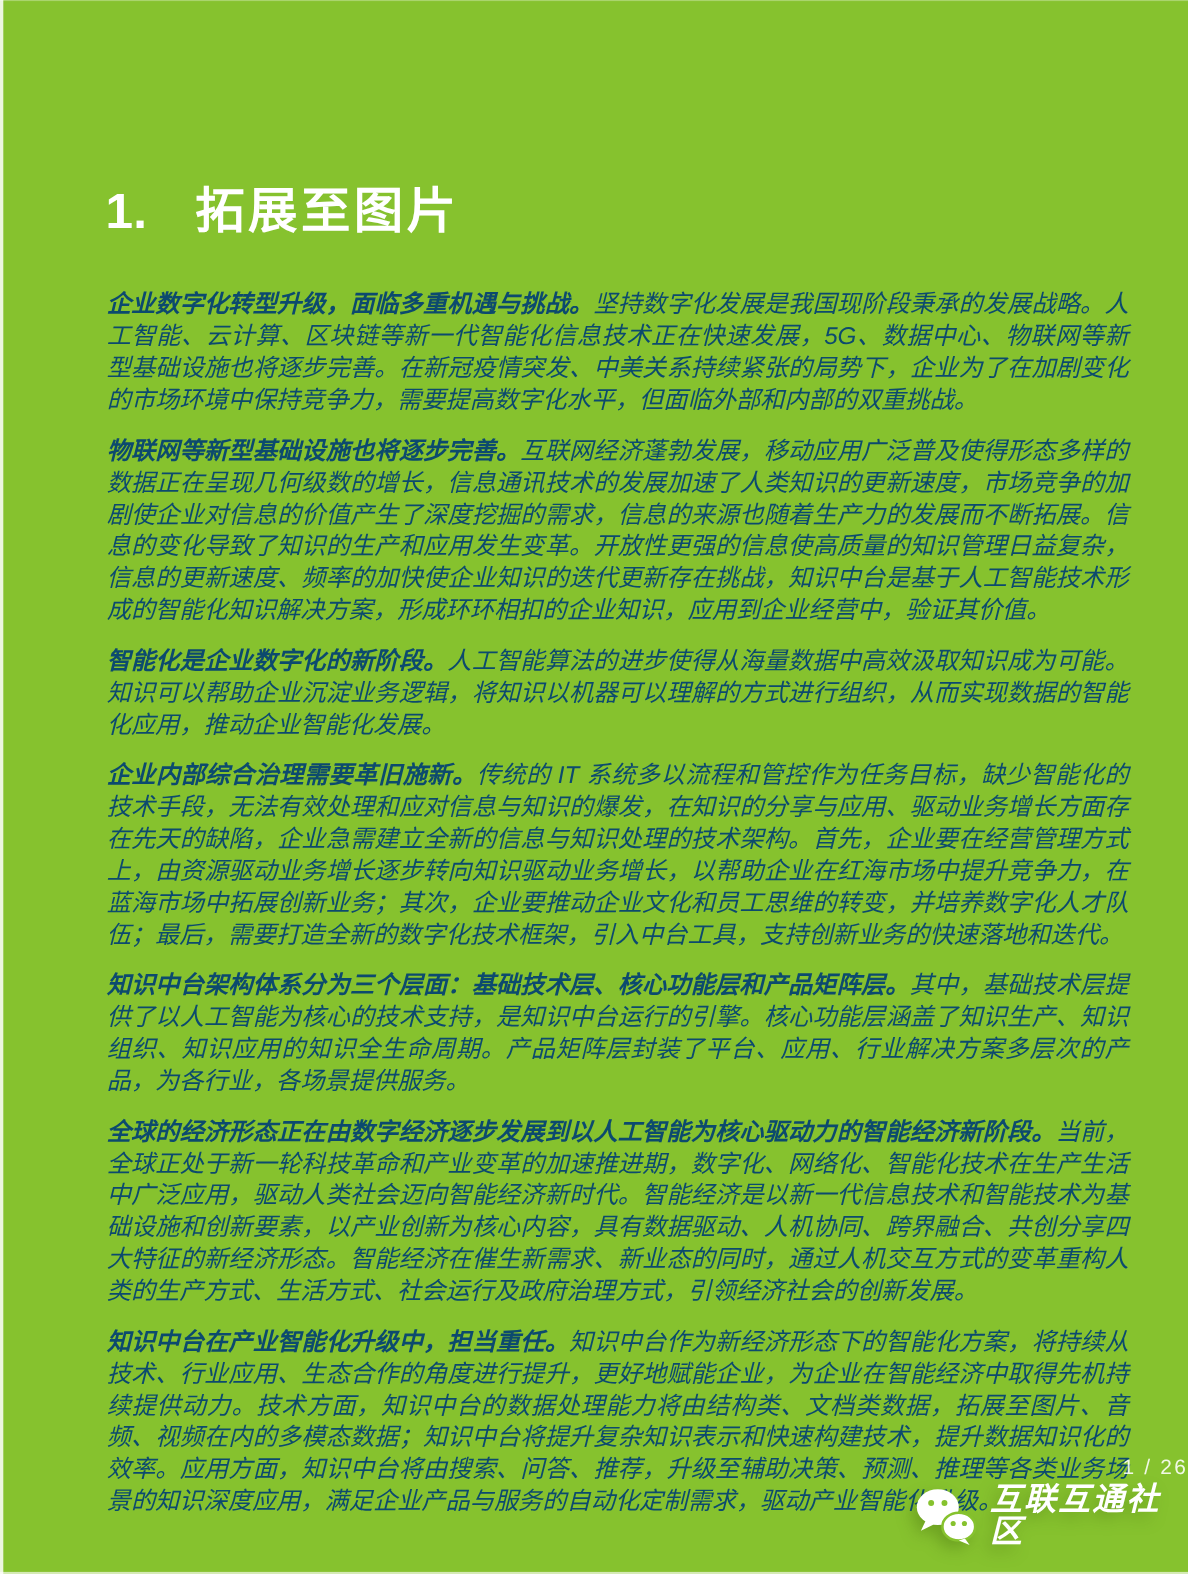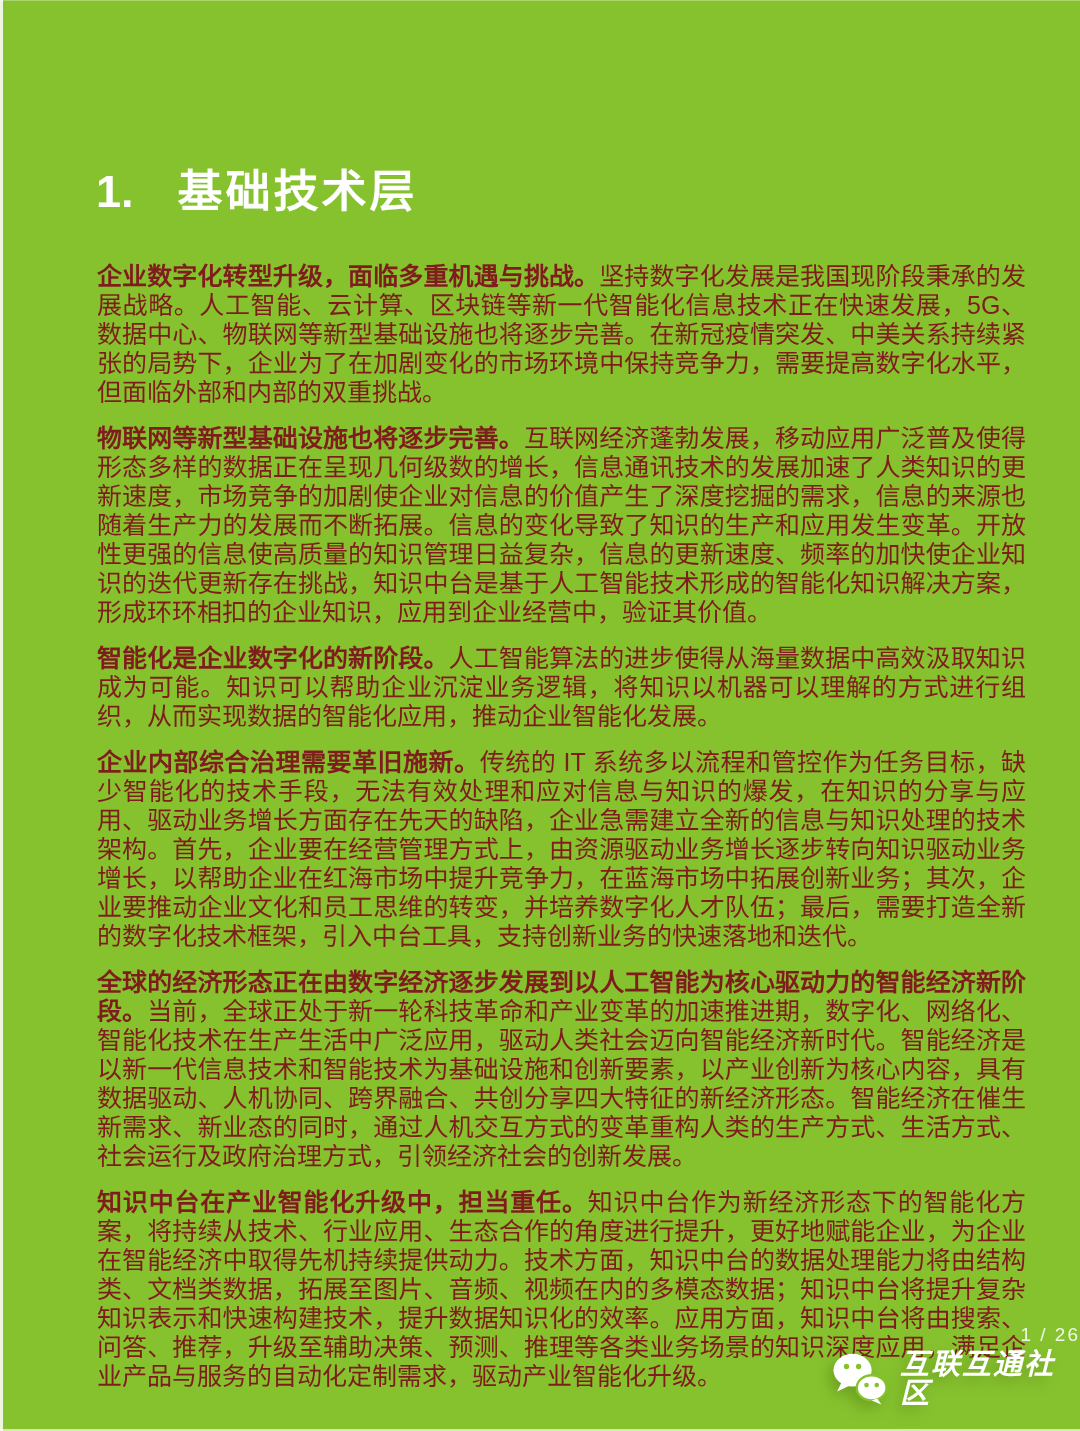--- a/index.html
+++ b/index.html
@@ -18,25 +18,26 @@
   h1.title {
     position: absolute; left: 96px; top: 164px; margin: 0;
     color: #FFFFFF; font-weight: 700; font-size: 45px;
     letter-spacing: 3px; line-height: 1.25;
   }
   h1.title .num { display: inline-block; margin-right: 44px; letter-spacing: 0; }
 
   .content { position: absolute; left: 97px; top: 262px; width: 929px; }
   p.para {
     margin: 0 0 17px 0;
-    color: #7f1d1d;
-    font-size: 25px;
+    color: #0c4a6e;
+    font-size: 22px;
     line-height: 29px;
     text-align: justify;
     text-justify: inter-ideograph;
+    font-style: italic;
   }
   p.para strong { font-weight: 700; }
 
   .page-num {
     position: absolute; top: 1324px; left: 0; width: 100%;
     text-align: right;
     color: rgba(255,255,255,.88);
     font-size: 19px; letter-spacing: 2px;
   }
 
@@ -51,27 +52,28 @@
     letter-spacing: 2px; line-height: 1; font-style: italic;
   }
 </style>
 </head>
 <body>
 
 <div class="edge-top"></div>
 <div class="edge-left"></div>
 <div class="edge-bottom"></div>
 
-<h1 class="title"><span class="num">1.</span><span class="txt">基础技术层</span></h1>
+<h1 class="title"><span class="num">1.</span><span class="txt">拓展至图片</span></h1>
 
 <div class="content">
   <p class="para"><strong>企业数字化转型升级，面临多重机遇与挑战。</strong><span>坚持数字化发展是我国现阶段秉承的发展战略。人工智能、云计算、区块链等新一代智能化信息技术正在快速发展，5G、数据中心、物联网等新型基础设施也将逐步完善。在新冠疫情突发、中美关系持续紧张的局势下，企业为了在加剧变化的市场环境中保持竞争力，需要提高数字化水平，但面临外部和内部的双重挑战。</span></p>
   <p class="para"><strong>物联网等新型基础设施也将逐步完善。</strong><span>互联网经济蓬勃发展，移动应用广泛普及使得形态多样的数据正在呈现几何级数的增长，信息通讯技术的发展加速了人类知识的更新速度，市场竞争的加剧使企业对信息的价值产生了深度挖掘的需求，信息的来源也随着生产力的发展而不断拓展。信息的变化导致了知识的生产和应用发生变革。开放性更强的信息使高质量的知识管理日益复杂，信息的更新速度、频率的加快使企业知识的迭代更新存在挑战，知识中台是基于人工智能技术形成的智能化知识解决方案，形成环环相扣的企业知识，应用到企业经营中，验证其价值。</span></p>
   <p class="para"><strong>智能化是企业数字化的新阶段。</strong><span>人工智能算法的进步使得从海量数据中高效汲取知识成为可能。知识可以帮助企业沉淀业务逻辑，将知识以机器可以理解的方式进行组织，从而实现数据的智能化应用，推动企业智能化发展。</span></p>
   <p class="para"><strong>企业内部综合治理需要革旧施新。</strong><span>传统的 IT 系统多以流程和管控作为任务目标，缺少智能化的技术手段，无法有效处理和应对信息与知识的爆发，在知识的分享与应用、驱动业务增长方面存在先天的缺陷，企业急需建立全新的信息与知识处理的技术架构。首先，企业要在经营管理方式上，由资源驱动业务增长逐步转向知识驱动业务增长，以帮助企业在红海市场中提升竞争力，在蓝海市场中拓展创新业务；其次，企业要推动企业文化和员工思维的转变，并培养数字化人才队伍；最后，需要打造全新的数字化技术框架，引入中台工具，支持创新业务的快速落地和迭代。</span></p>
+  <p class="para"><strong>知识中台架构体系分为三个层面：基础技术层、核心功能层和产品矩阵层。</strong><span>其中，基础技术层提供了以人工智能为核心的技术支持，是知识中台运行的引擎。核心功能层涵盖了知识生产、知识组织、知识应用的知识全生命周期。产品矩阵层封装了平台、应用、行业解决方案多层次的产品，为各行业，各场景提供服务。</span></p>
   <p class="para"><strong>全球的经济形态正在由数字经济逐步发展到以人工智能为核心驱动力的智能经济新阶段。</strong><span>当前，全球正处于新一轮科技革命和产业变革的加速推进期，数字化、网络化、智能化技术在生产生活中广泛应用，驱动人类社会迈向智能经济新时代。智能经济是以新一代信息技术和智能技术为基础设施和创新要素，以产业创新为核心内容，具有数据驱动、人机协同、跨界融合、共创分享四大特征的新经济形态。智能经济在催生新需求、新业态的同时，通过人机交互方式的变革重构人类的生产方式、生活方式、社会运行及政府治理方式，引领经济社会的创新发展。</span></p>
   <p class="para"><strong>知识中台在产业智能化升级中，担当重任。</strong><span>知识中台作为新经济形态下的智能化方案，将持续从技术、行业应用、生态合作的角度进行提升，更好地赋能企业，为企业在智能经济中取得先机持续提供动力。技术方面，知识中台的数据处理能力将由结构类、文档类数据，拓展至图片、音频、视频在内的多模态数据；知识中台将提升复杂知识表示和快速构建技术，提升数据知识化的效率。应用方面，知识中台将由搜索、问答、推荐，升级至辅助决策、预测、推理等各类业务场景的知识深度应用，满足企业产品与服务的自动化定制需求，驱动产业智能化升级。</span></p>
 </div>
 
 <div class="page-num">1 / 26</div>
 
 <div class="brand">
   <span>
     <svg viewBox="0 0 60 58" xmlns="http://www.w3.org/2000/svg">
       <g>

